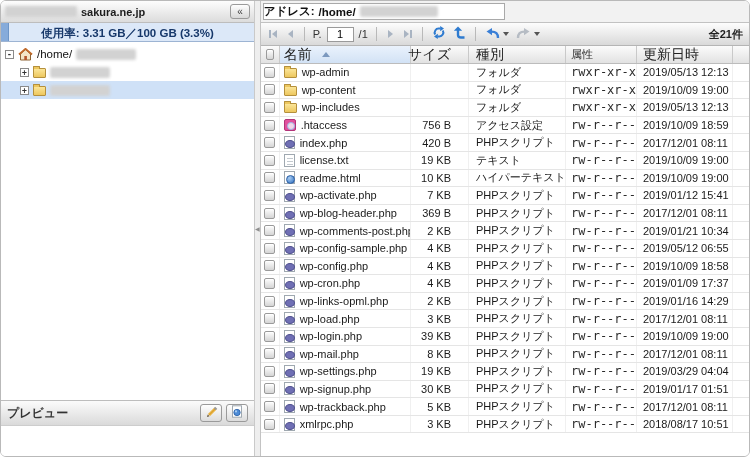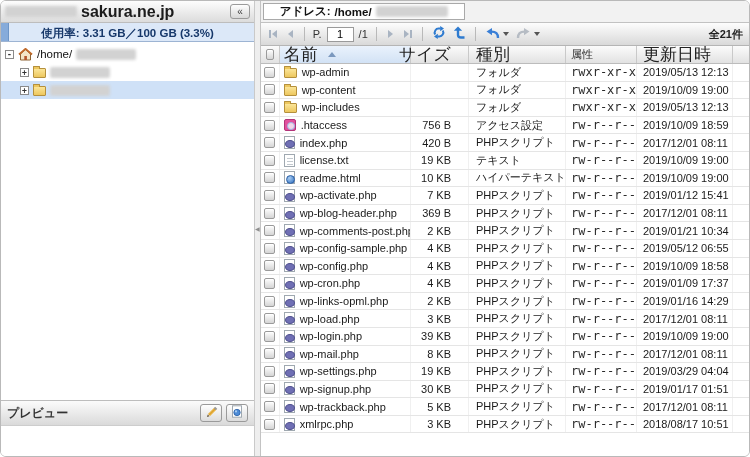--- a/index.html
+++ b/index.html
@@ -7,21 +7,21 @@
   body { font-family:"Liberation Sans", sans-serif; }
 
   .app { width:750px; height:457px; display:flex; border:1px solid #b9b9b9;
          border-radius:6px; overflow:hidden; background:#fff; }
 
   
   .sidebar { flex:0 0 253px; display:flex; flex-direction:column; background:#fff; }
   .sidebar-header { height:22px; flex:0 0 22px; background:linear-gradient(#fdfdfd,#dcdcdc);
                     border-bottom:1px solid #bdbdbd; display:flex; align-items:center;
                     padding:0 4px; gap:4px; }
-  .sidebar-title { font-weight:bold; font-size:16px; color:#1c1c1c; }
+  .sidebar-title { font-weight:bold; font-size:11px; color:#1c1c1c; }
   .spacer { flex:1; }
   .redacted { display:inline-block; height:11px; background:#d2d2d2; border-radius:2px; filter:blur(1.5px); }
   .w70 { width:72px; } .w60 { width:60px; } .w80 { width:78px; }
   .collapse-btn { width:20px; height:15px; border:1px solid #9a9a9a; border-radius:3px;
                   background:linear-gradient(#fefefe,#d8d8d8); font-size:10px; line-height:12px;
                   color:#444; text-align:center; cursor:pointer; }
 
   .usage-bar { height:19px; flex:0 0 19px; position:relative; background:#dce8f8;
                border-bottom:1px solid #9db4d3; display:flex; align-items:flex-end;
                justify-content:center; font-size:11.5px; font-weight:bold; color:#17386a; }
@@ -47,41 +47,41 @@
   
   .splitter { flex:0 0 6px; background:#eeeeee; border-left:1px solid #c9c9c9; border-right:1px solid #c3c3c3;
               display:flex; align-items:center; justify-content:center; cursor:col-resize; }
   .splitter-arrow { font-size:6px; color:#8f8f8f; }
 
   
   .main { flex:1 1 auto; min-width:0; display:flex; flex-direction:column; background:#fff; }
 
   .address-bar { height:22px; flex:0 0 22px; background:#f2f2f2; border-bottom:1px solid #c2c2c2;
                  display:flex; align-items:center; padding:0 2px; }
-  .address-field { width:202px; height:17px; background:#fff; border:1px solid #a9a9a9;
-                   display:flex; align-items:center; gap:4px; padding:0 16px;
+  .address-field { width:242px; height:17px; background:#fff; border:1px solid #a9a9a9;
+                   display:flex; align-items:center; gap:4px; padding:0 0;
                    font-size:11.5px; font-weight:bold; color:#111; white-space:nowrap; }
 
   .toolbar { height:23px; flex:0 0 23px; background:linear-gradient(#fdfdfd,#d9d9d9);
              border-bottom:1px solid #b5b5b5; display:flex; align-items:center;
              padding:0 6px; gap:5px; font-size:11px; color:#333; }
   .tb-btn { display:flex; align-items:center; gap:1px; background:none; border:none; cursor:pointer; padding:0 1px; }
   .tb-sep { width:1px; height:14px; background:#b9b9b9; margin:0 3px; }
   .page-input { width:27px; height:15px; border:1px solid #9a9a9a; font-size:11px;
                 text-align:center; font-family:"Liberation Sans", sans-serif; }
   .total-count { margin-left:auto; font-size:11px; font-weight:bold; color:#222; }
   .caret-down { width:0; height:0; border-left:3px solid transparent; border-right:3px solid transparent;
                 border-top:4px solid #555; margin-left:2px; }
 
   
   .grid { flex:1 1 auto; display:flex; flex-direction:column; overflow:hidden; font-size:11px; color:#1a1a1a; }
   .grid-header { height:18px; flex:0 0 18px; display:flex; background:linear-gradient(#fbfbfb,#e2e2e2);
                  border-bottom:1px solid #bcbcbc; }
   .gh-cell { display:flex; align-items:center; padding:0 5px; border-right:1px solid #c9c9c9;
-             font-size:17px; color:#222; cursor:pointer; white-space:nowrap; }
+             font-size:14px; color:#222; cursor:pointer; white-space:nowrap; }
   .gh-sorted { background:linear-gradient(#eaf2fc,#d2e2f5); }
   .sort-asc { width:0; height:0; border-left:4px solid transparent; border-right:4px solid transparent;
               border-bottom:5px solid #7b98be; margin-left:5px; }
   .grid-body { flex:1 1 auto; overflow:hidden; }
   .grid-row { height:17.6px; display:flex; align-items:center; border-bottom:1px solid #e5e5e5; cursor:default; }
   .cell { display:flex; align-items:center; height:100%; border-right:1px solid #f0f0f0; white-space:nowrap; overflow:hidden; }
   .c-check { width:19px; flex:0 0 19px; justify-content:center; }
   .c-name  { flex:1 1 auto; min-width:0; gap:5px; padding:0 4px; }
   .c-size  { width:58px; flex:0 0 58px; justify-content:flex-end; padding-right:17px; }
   .c-type  { width:97px; flex:0 0 97px; padding-left:7px; }

